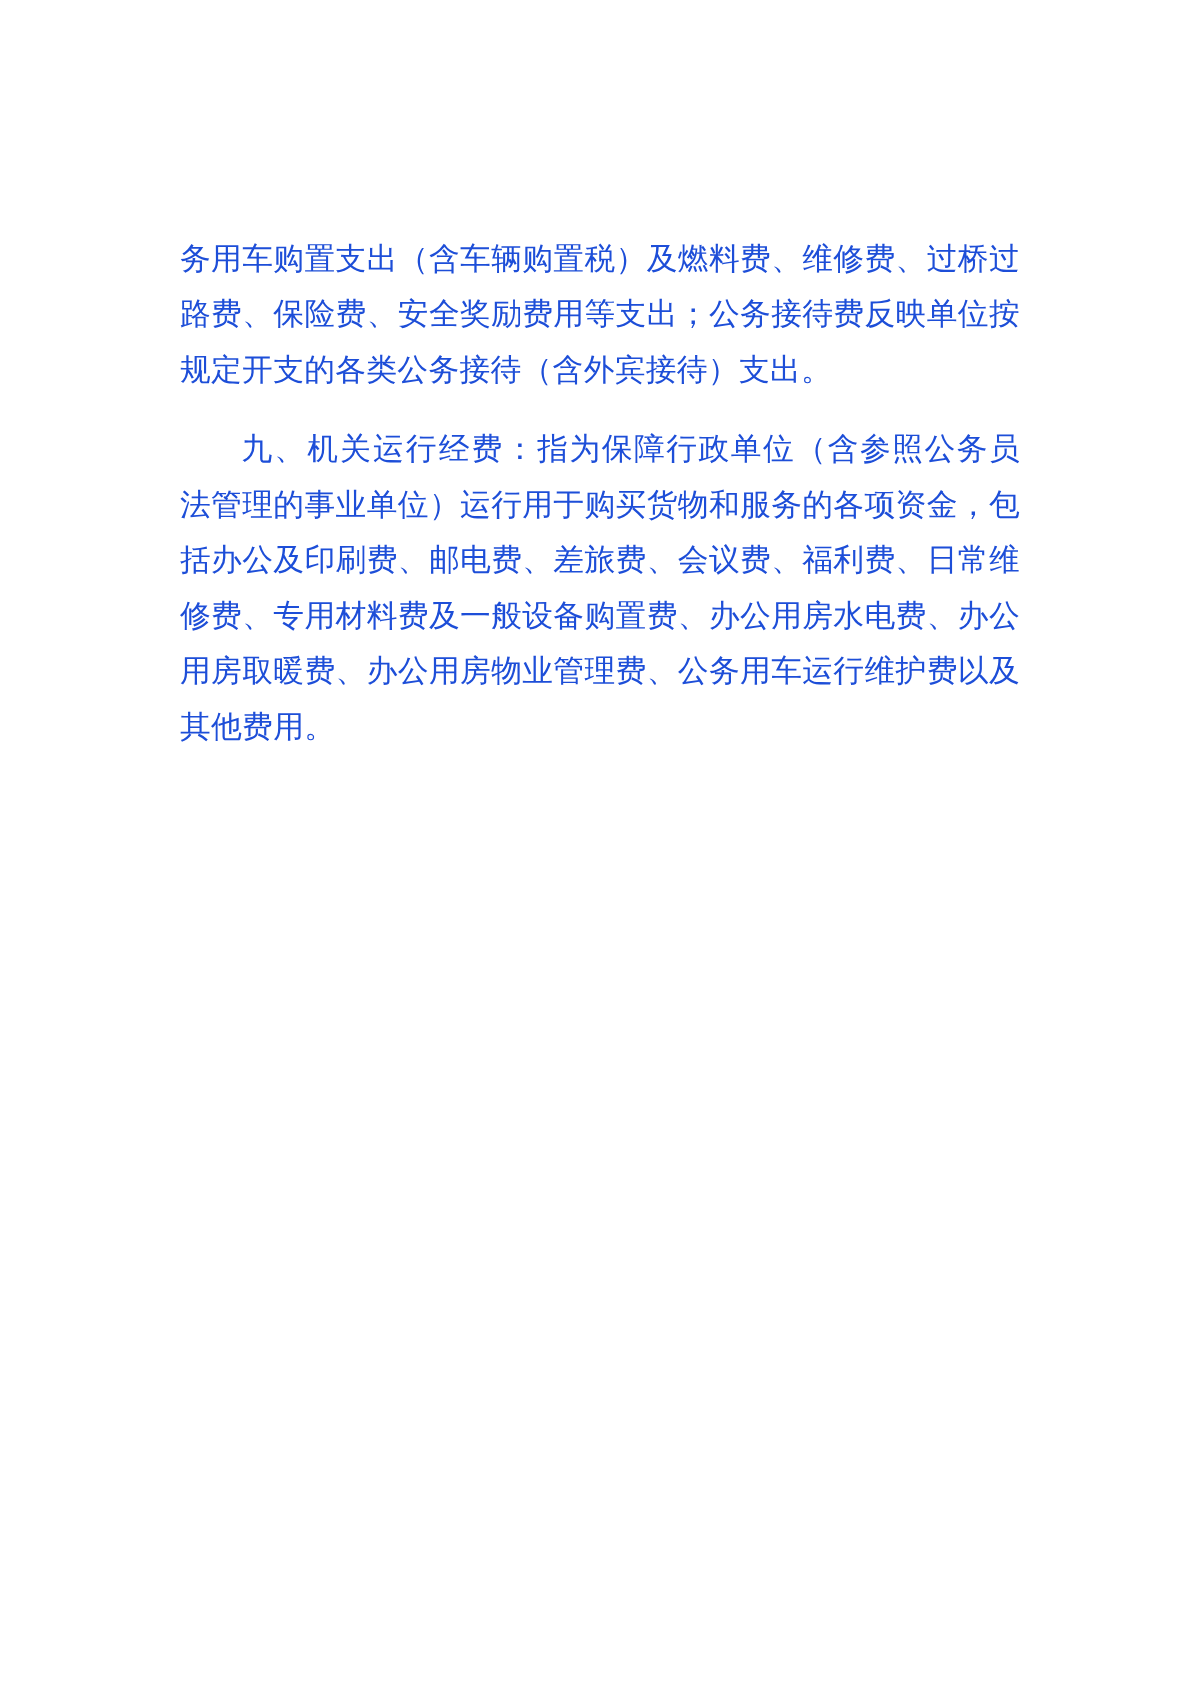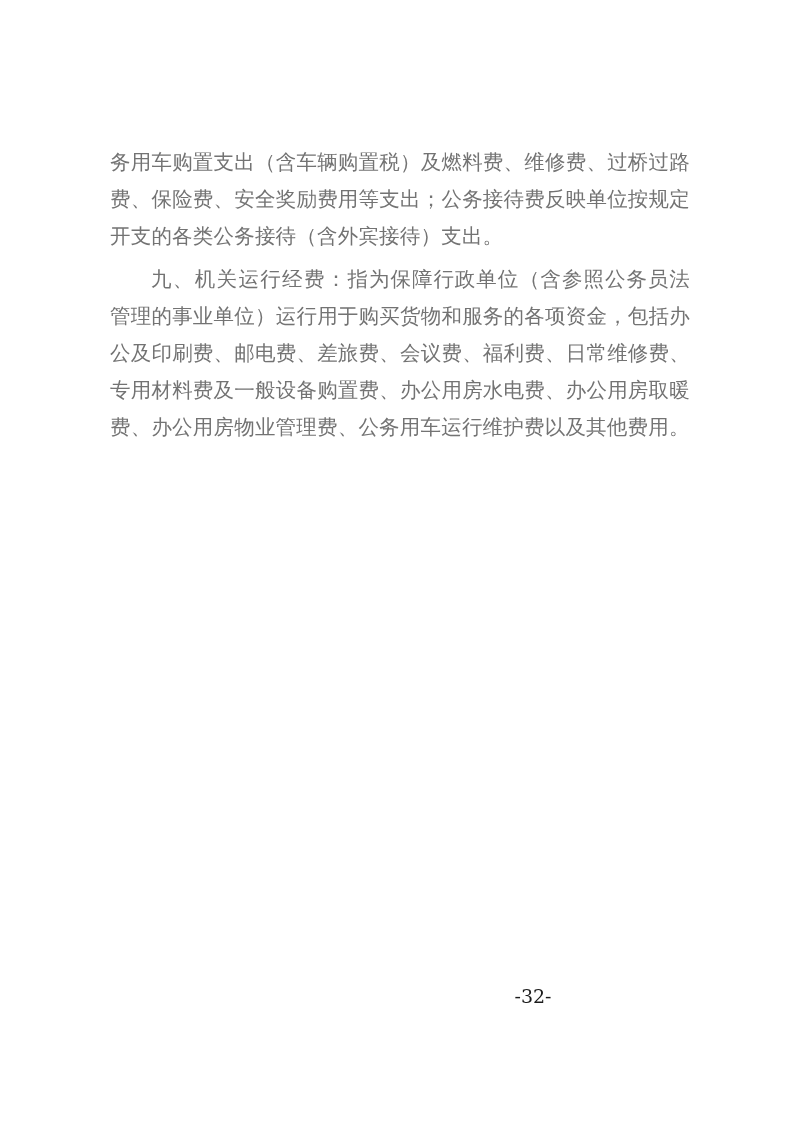--- a/index.html
+++ b/index.html
@@ -28,22 +28,22 @@
     left: 104px;
     top: 138px;
     width: 592px;
   }
   .para {
     font-size: 20.5px;
     line-height: 37px;
     text-align: justify;
     text-justify: inter-ideograph;
     letter-spacing: 0.2px;
-    margin: 6px;
-    color: #737373;
+    margin: 16px;
+    color: #1d4ed8;
   }
   .para + .para {
     margin-top: 0px;
   }
   .indent {
     text-indent: 41px;
   }
   .lead {
     font-weight: normal;
     letter-spacing: 0.6px;
@@ -71,15 +71,14 @@
     <p class="para">
       <span>务用车购置支出（含车辆购置税）及燃料费、维修费、过桥过路费、保险费、安全奖励费用等支出；公务接待费反映单位按规定开支的各类公务接待（含外宾接待）支出。</span>
     </p>
 
     <p class="para indent">
       <span class="lead">九、机关运行经费：</span><span>指为保障行政单位（含参照公务员法管理的事业单位）运行用于购买货物和服务的各项资金，包括办公及印刷费、邮电费、差旅费、会议费、福利费、日常维修费、专用材料费及一般设备购置费、办公用房水电费、办公用房取暖费、办公用房物业管理费、公务用车运行维护费以及其他费用。</span>
     </p>
 
   </div>
 
-  <div class="page-number">-32-</div>
 
 </div>
 
 </body></html>

